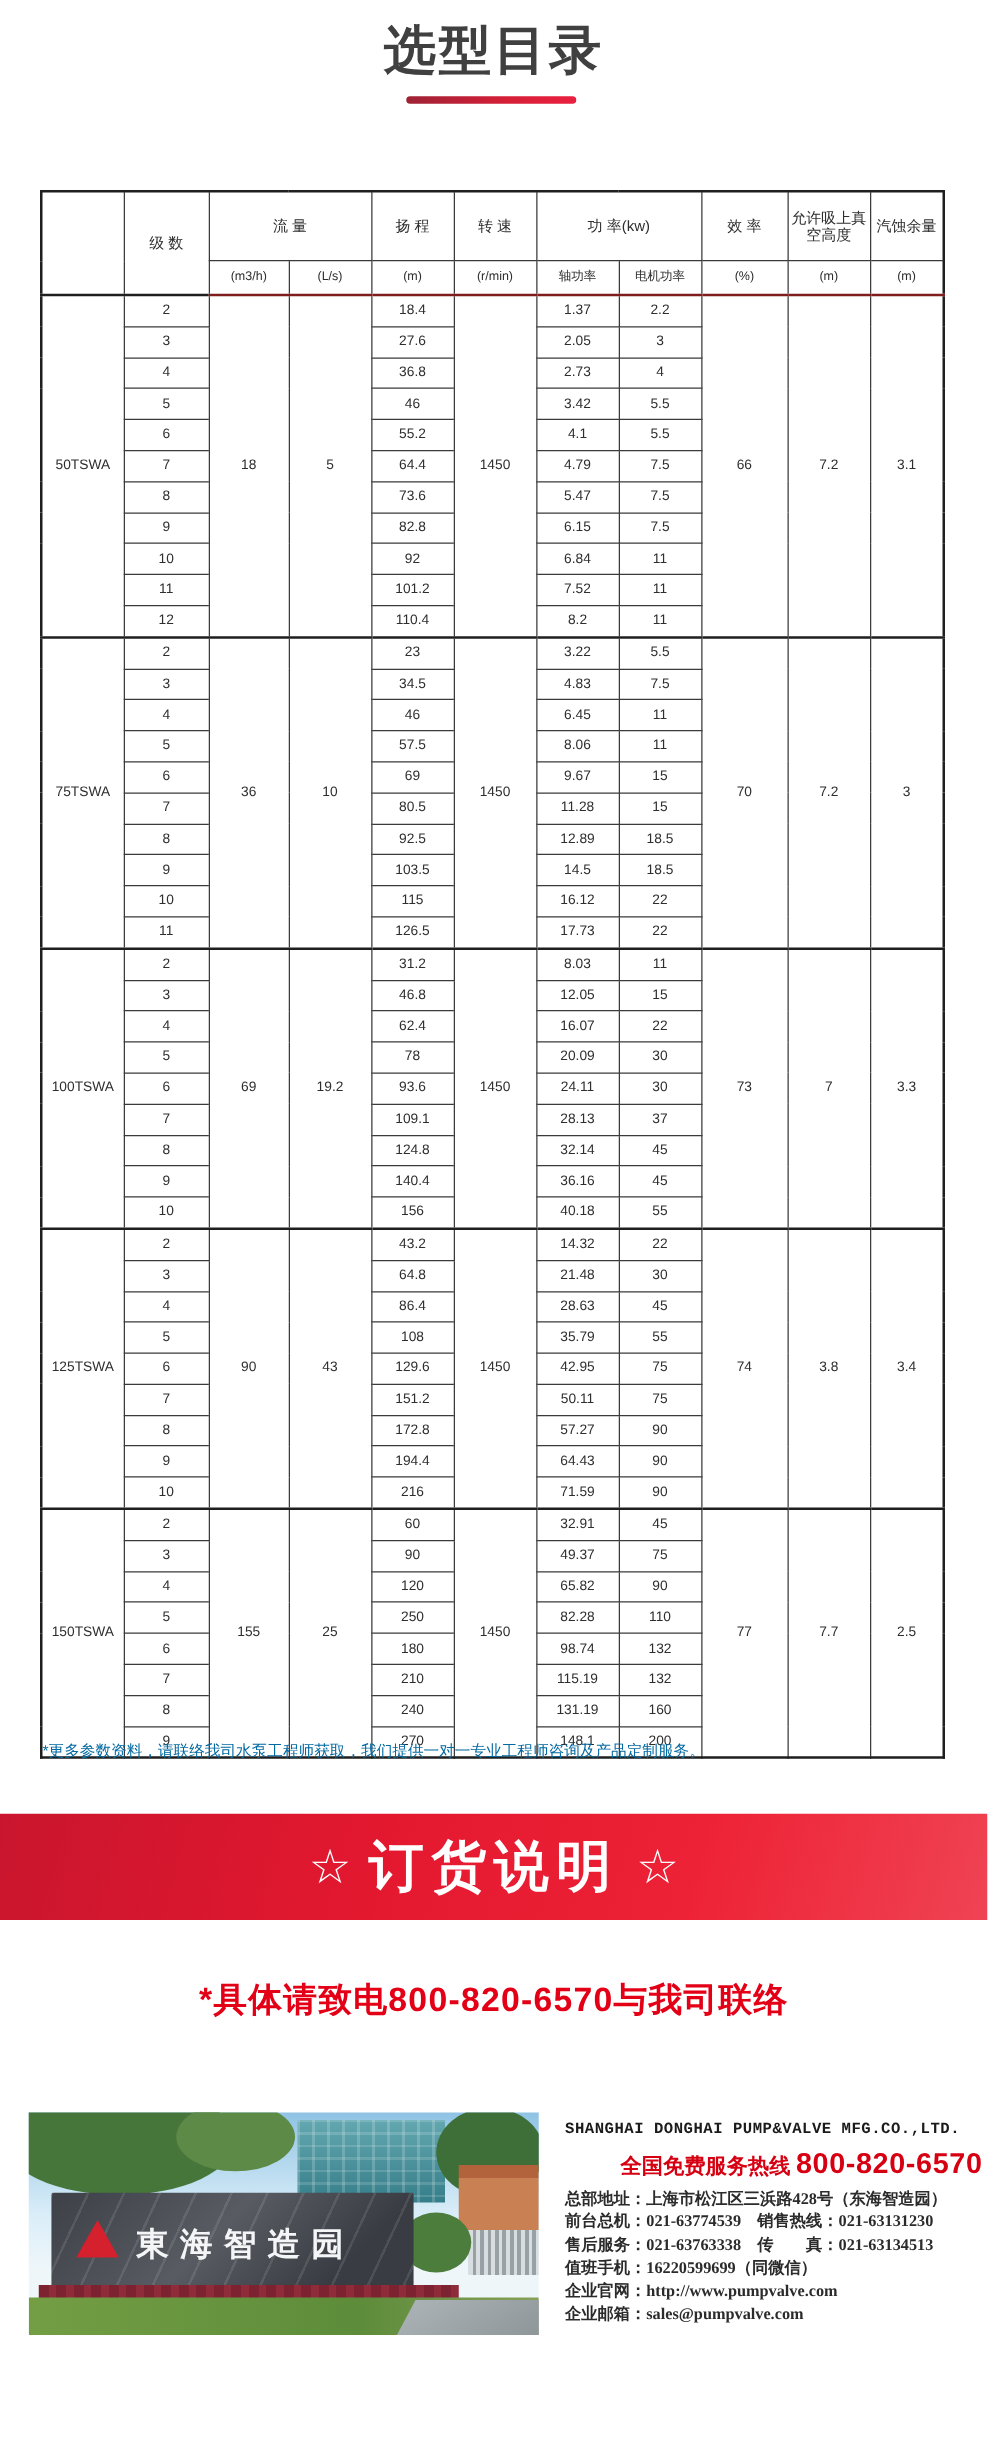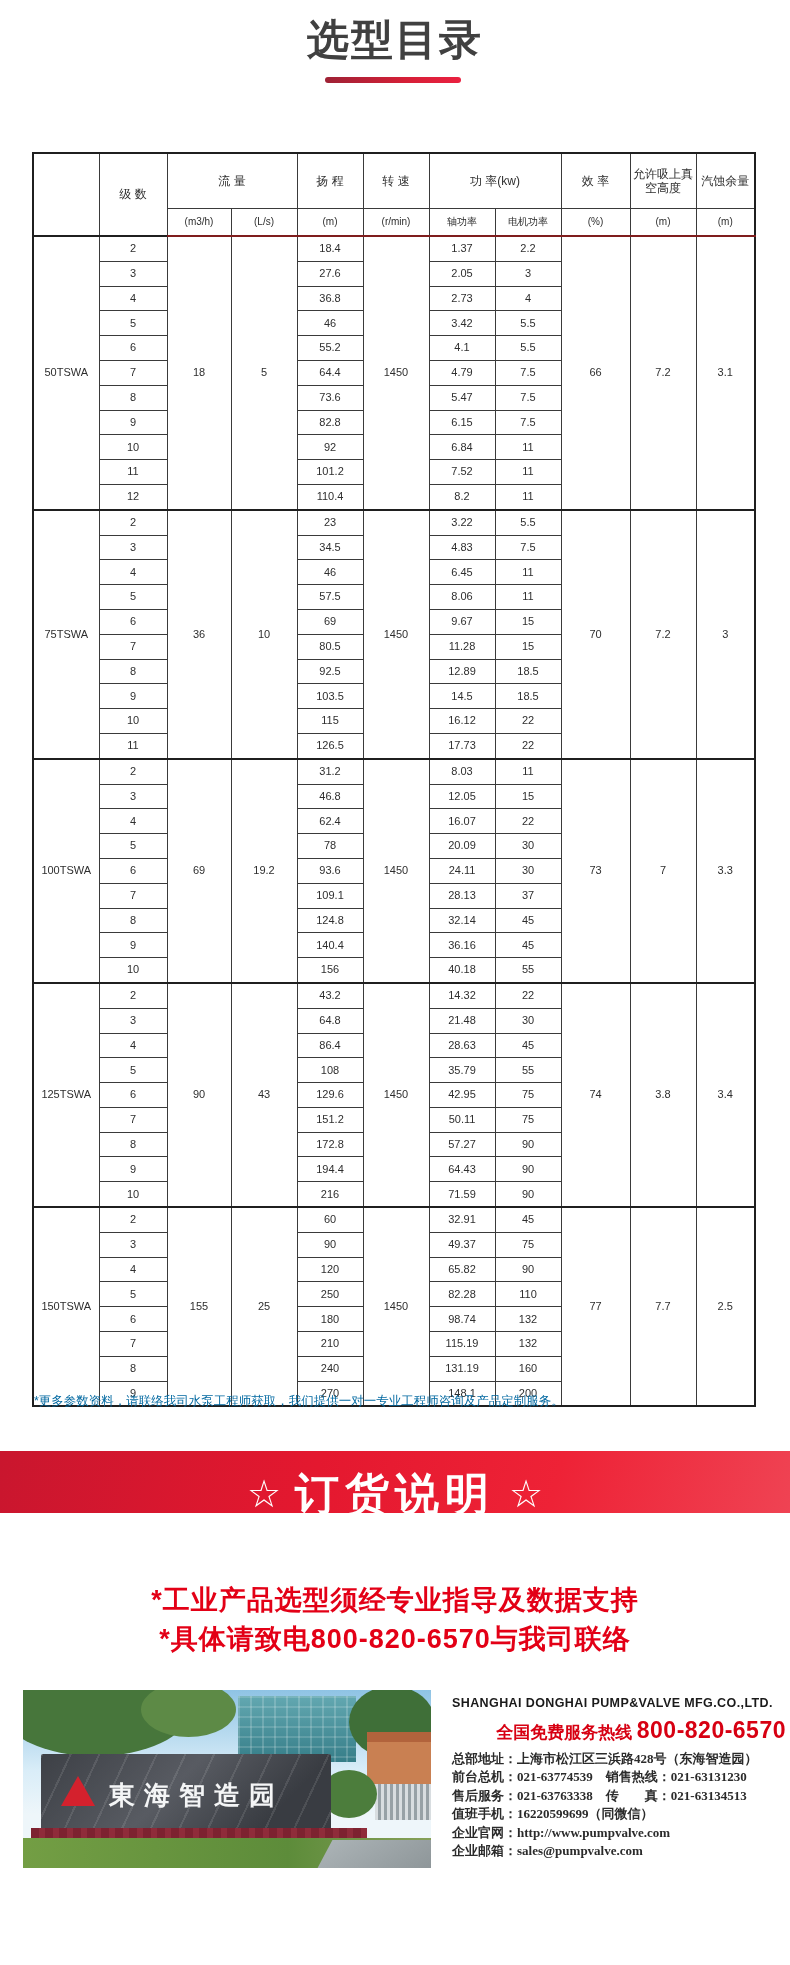--- a/index.html
+++ b/index.html
@@ -32,21 +32,21 @@
   .spec-table thead tr.h2 th{height:26px;font-size:10px;border-bottom:2px solid #7f1d1d;}
   .spec-table tbody td{height:23.8px;}
   .spec-table tbody tr.section-start td{border-top:2px solid #1f1f1f;}
   
   .footnote{
     position:absolute;top:1393px;left:34px;width:730px;
     font-size:12.5px;color:#0369a1;line-height:16px;
   }
   
   .order-banner{
-    position:absolute;top:1451px;left:0;width:790px;height:62px;
+    position:absolute;top:1451px;left:0;width:790px;height:85px;
     background:linear-gradient(105deg,#c9162e 0%,#e4182f 40%,#ee2236 70%,#ef4353 100%);
     color:#ffffff;text-align:center;line-height:85px;
     font-size:44px;font-weight:800;letter-spacing:6px;white-space:nowrap;
   }
   .order-banner .star{font-size:38px;font-weight:400;vertical-align:2px;letter-spacing:0;}
   .order-banner .banner-text{margin:0 14px;}
   
   .order-notes{
     position:absolute;top:1581px;left:0;width:790px;text-align:center;
     color:#e30016;font-size:27px;font-weight:800;line-height:39px;letter-spacing:1px;
@@ -100,21 +100,21 @@
     background:linear-gradient(90deg,#739e44,#5d8c3a 65%,#86a059);
   }
   .photo .driveway{
     position:absolute;left:302px;top:150px;width:120px;height:28px;
     background:linear-gradient(135deg,#aab2b5,#8d9598);transform:skewX(-28deg);
   }
   
   .company{position:absolute;left:452px;top:1692px;width:334px;}
   .company .name{font-size:24px;font-weight:800;color:#0c0c0c;letter-spacing:.5px;white-space:nowrap;}
   .company .en{
-    margin-top:4px;font-family:Liberation Sans, sans-serif;
+    margin-top:4px;font-family:Liberation Mono, monospace;
     font-size:12.5px;font-weight:700;color:#1a1a1a;letter-spacing:.4px;white-space:nowrap;
   }
   .company .hotline{margin-top:7px;color:#d70012;white-space:nowrap;text-align:right;}
   .company .hotline .hl-label{font-size:17px;font-weight:800;}
   .company .hotline .hl-number{font-size:23px;font-weight:800;letter-spacing:.5px;}
   .company .contacts{
     margin-top:6px;font-family:"Liberation Serif","DejaVu Serif",serif;
     font-size:13px;font-weight:700;color:#2b2b2b;line-height:18.4px;
   }
   .company .contacts div{white-space:nowrap;}
@@ -484,21 +484,20 @@
     </tbody>
 </table>
 
 <div class="footnote">*更多参数资料，请联络我司水泵工程师获取，我们提供一对一专业工程师咨询及产品定制服务。</div>
 
 <div class="order-banner">
   <span class="star">☆</span><span class="banner-text">订货说明</span><span class="star">☆</span>
 </div>
 
 <div class="order-notes">
-  <div>*工业产品选型须经专业指导及数据支持</div>
   <div>*具体请致电800-820-6570与我司联络</div>
 </div>
 
 <div class="photo">
   <div class="tree t1"></div>
   <div class="glass-building"></div>
   <div class="tree t2"></div>
   <div class="tree t3"></div>
   <div class="far-building"></div>
   <div class="gate-fence"></div>

